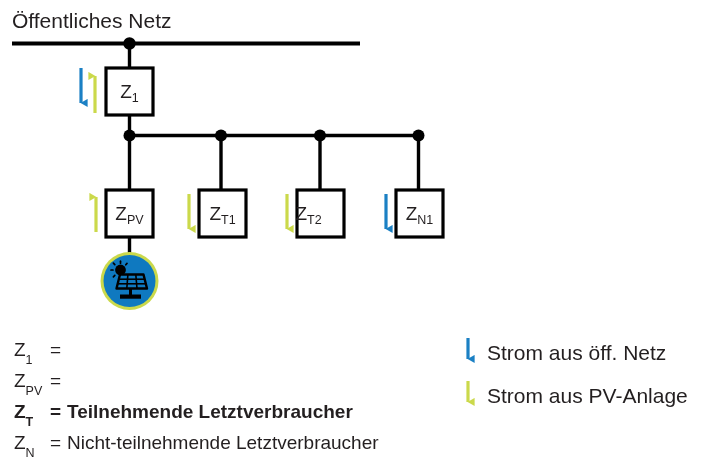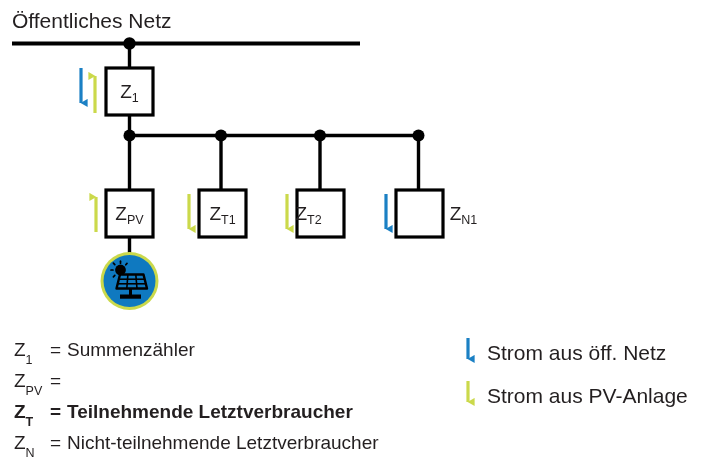--- a/index.html
+++ b/index.html
@@ -174,28 +174,27 @@
 </div>
 
 <div class="meter-label" style="left:199px; top:190px;">
   <span><span>Z</span><sub>T1</sub></span>
 </div>
 
 <div class="meter-label" style="left:285px; top:190px;">
   <span><span>Z</span><sub>T2</sub></span>
 </div>
 
-<div class="meter-label" style="left:396px; top:190px;padding-left:44px;">
+<div class="meter-label" style="left:396px; top:190px;">
   <span><span>Z</span><sub>N1</sub></span>
 </div>
 
 <div class="legend-row" style="top:339px;">
   <span class="legend-sym"><span>Z</span><sub>1</sub></span>
   <span class="legend-eq">=</span>
-  <span>Summenzähler</span>
 </div>
 
 <div class="legend-row" style="top:370px;">
   <span class="legend-sym"><span>Z</span><sub>PV</sub></span>
   <span class="legend-eq">=</span>
 </div>
 
 <div class="legend-row" style="top:401px;font-weight:bold;">
   <span class="legend-sym"><span>Z</span><sub>T</sub></span>
   <span class="legend-eq">=</span>

